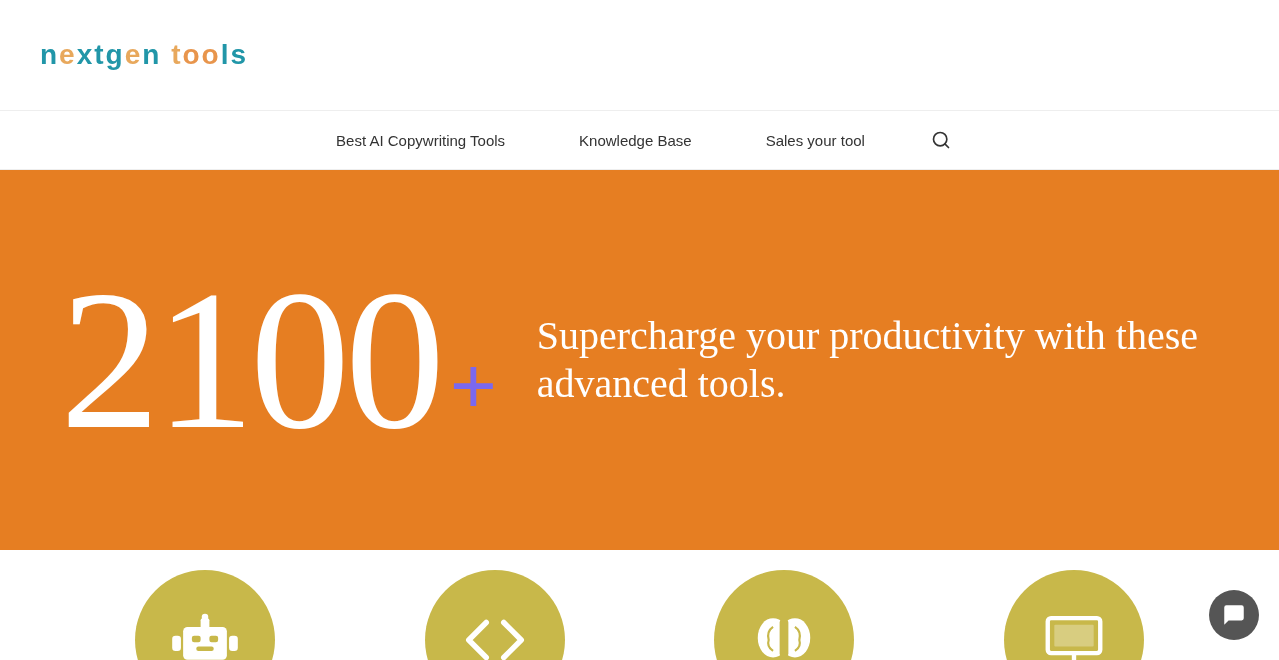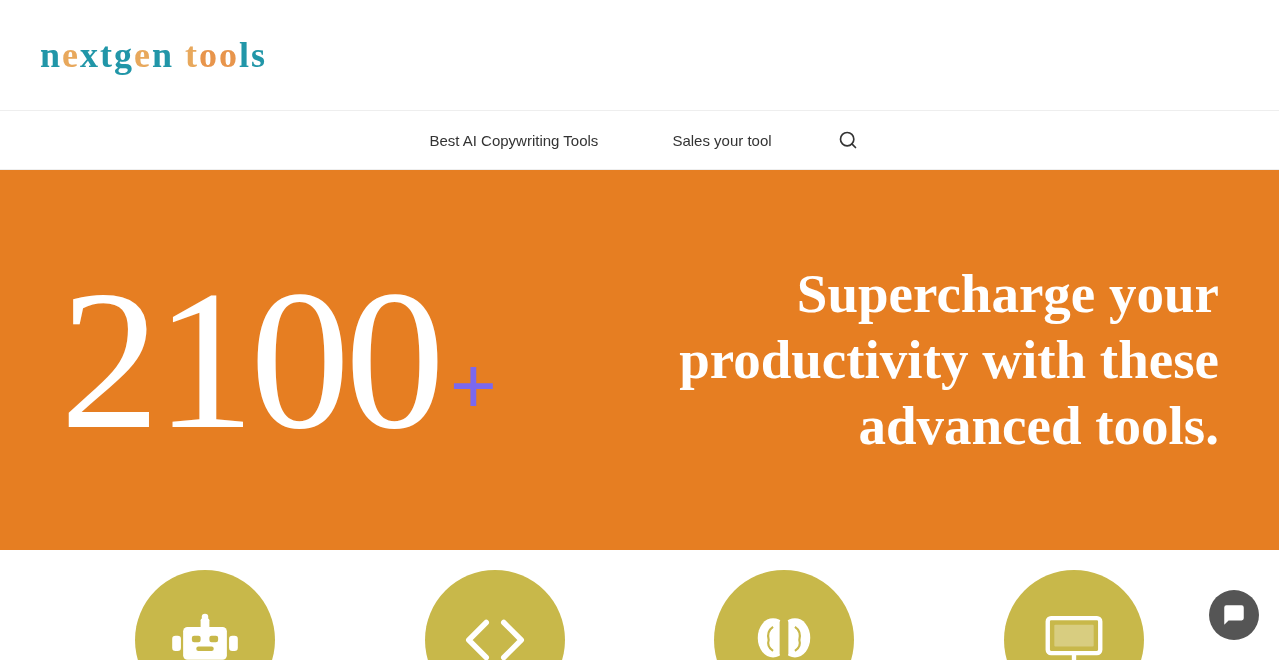--- a/index.html
+++ b/index.html
@@ -18,24 +18,24 @@
     
     .header {
       display: flex;
       align-items: center;
       padding: 20px 40px;
       background: #fff;
       height: 110px;
     }
 
     .logo {
-      font-size: 36px;
+      font-size: 28px;
       font-weight: 700;
       letter-spacing: 2px;
-      font-family: Liberation Serif, serif;
+      font-family: Liberation Sans, sans-serif;
     }
 
     .logo-n { color: #2196a8; }
     .logo-e { color: #e8a85c; }
     .logo-x { color: #2196a8; }
     .logo-t { color: #2196a8; }
     .logo-g { color: #2196a8; }
     .logo-e2 { color: #e8a85c; }
     .logo-n2 { color: #2196a8; }
     .logo-t2 { color: #e8a85c; }
@@ -104,24 +104,24 @@
       color: #7b68ee;
       font-weight: 300;
       margin-left: 10px;
       margin-top: 80px;
       align-self: flex-start;
       font-family: Arial, sans-serif;
     }
 
     .hero-text {
       flex: 1;
-      text-align: right;
+      text-align: left;
       color: #fff;
-      font-size: 55px;
-      font-weight: 700;
+      font-size: 40px;
+      font-weight: 400;
       line-height: 1.2;
       padding-left: 40px;
       font-family: Georgia, serif;
     }
 
     
     .icons-row {
       display: flex;
       justify-content: space-around;
       padding: 20px 60px 0;
@@ -176,20 +176,21 @@
 <body>
 
 <header class="header">
   <div class="logo">
     <span class="logo-n">n</span><span class="logo-e">e</span><span class="logo-x">x</span><span class="logo-t">t</span><span class="logo-g">g</span><span class="logo-e2">e</span><span class="logo-n2">n</span>&nbsp;<span class="logo-t2">t</span><span class="logo-o">o</span><span class="logo-o2">o</span><span class="logo-l">l</span><span class="logo-s">s</span>
   </div>
 </header>
 
 <nav class="nav">
   <a class="nav-item">Best AI Copywriting Tools</a>
+  <a class="nav-item">Knowledge Base</a>
   <a class="nav-item">Sales your tool</a>
   <span class="nav-search">
     <svg xmlns="http://www.w3.org/2000/svg" width="20" height="20" viewBox="0 0 24 24" fill="none" stroke="#333" stroke-width="2" stroke-linecap="round" stroke-linejoin="round">
       <circle cx="11" cy="11" r="8"></circle>
         <line x1="21" y1="21" x2="16.65" y2="16.65"></line>
     </svg>
   </span>
 </nav>
 
 <section class="hero">

